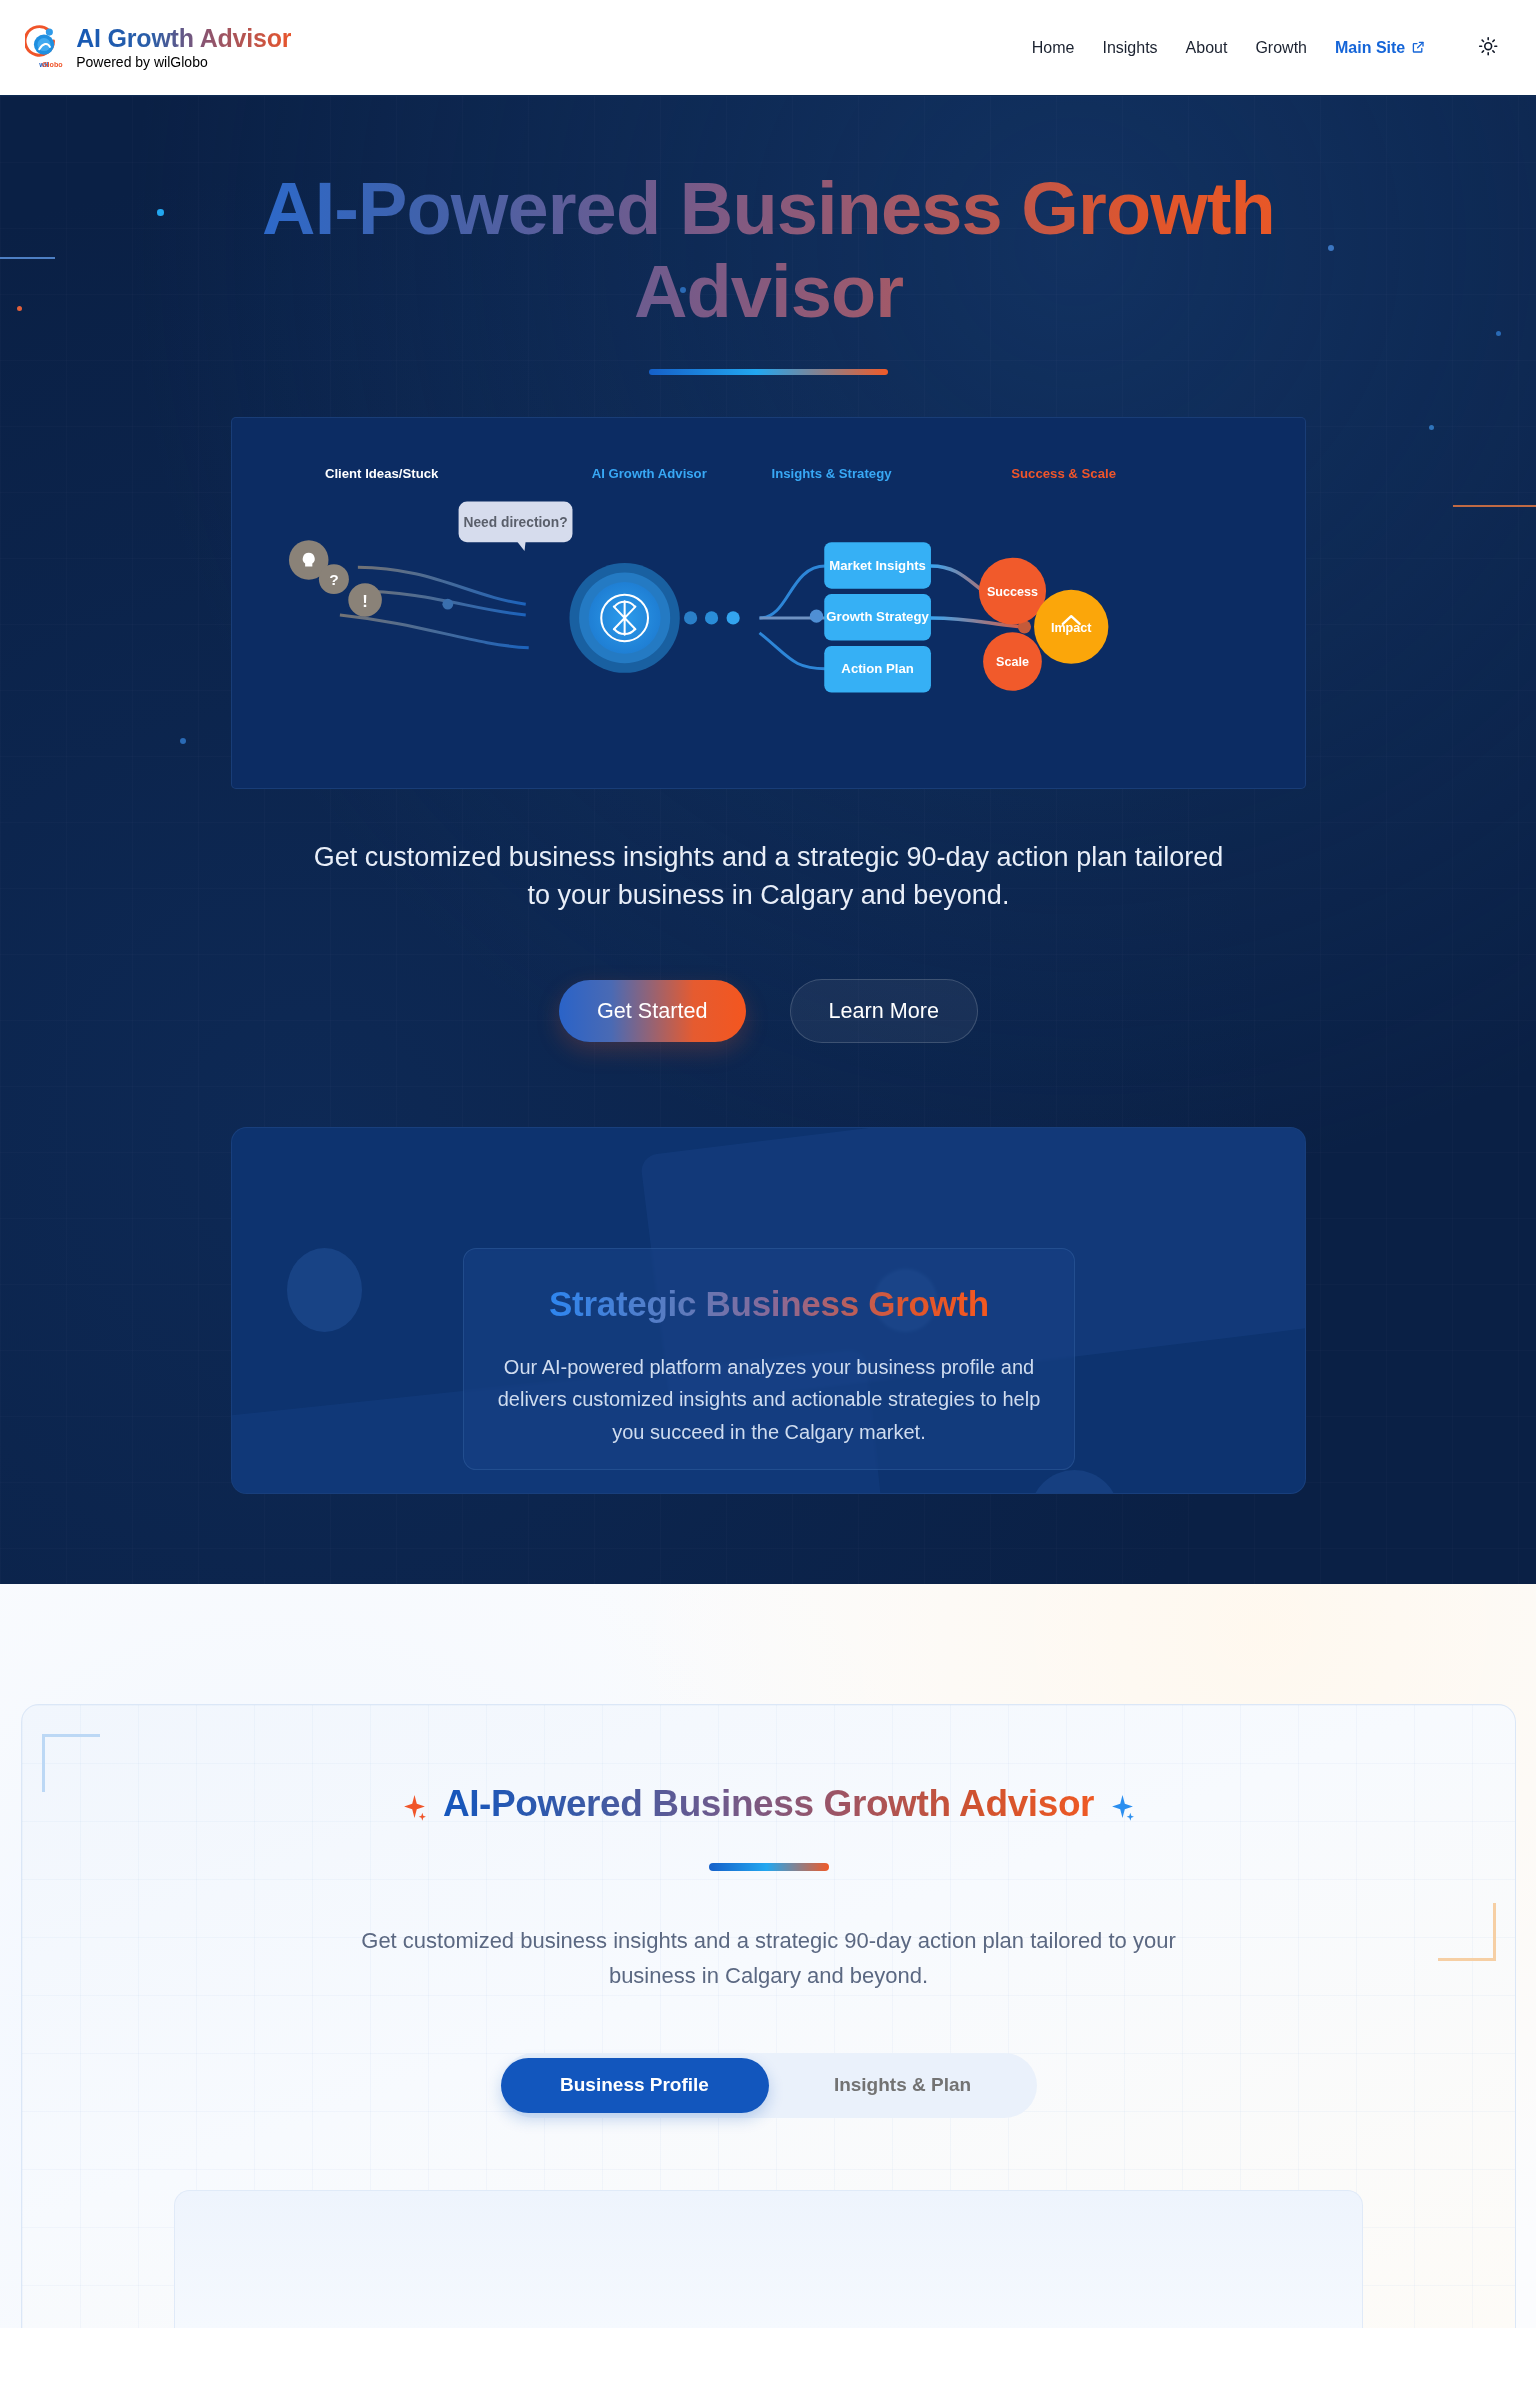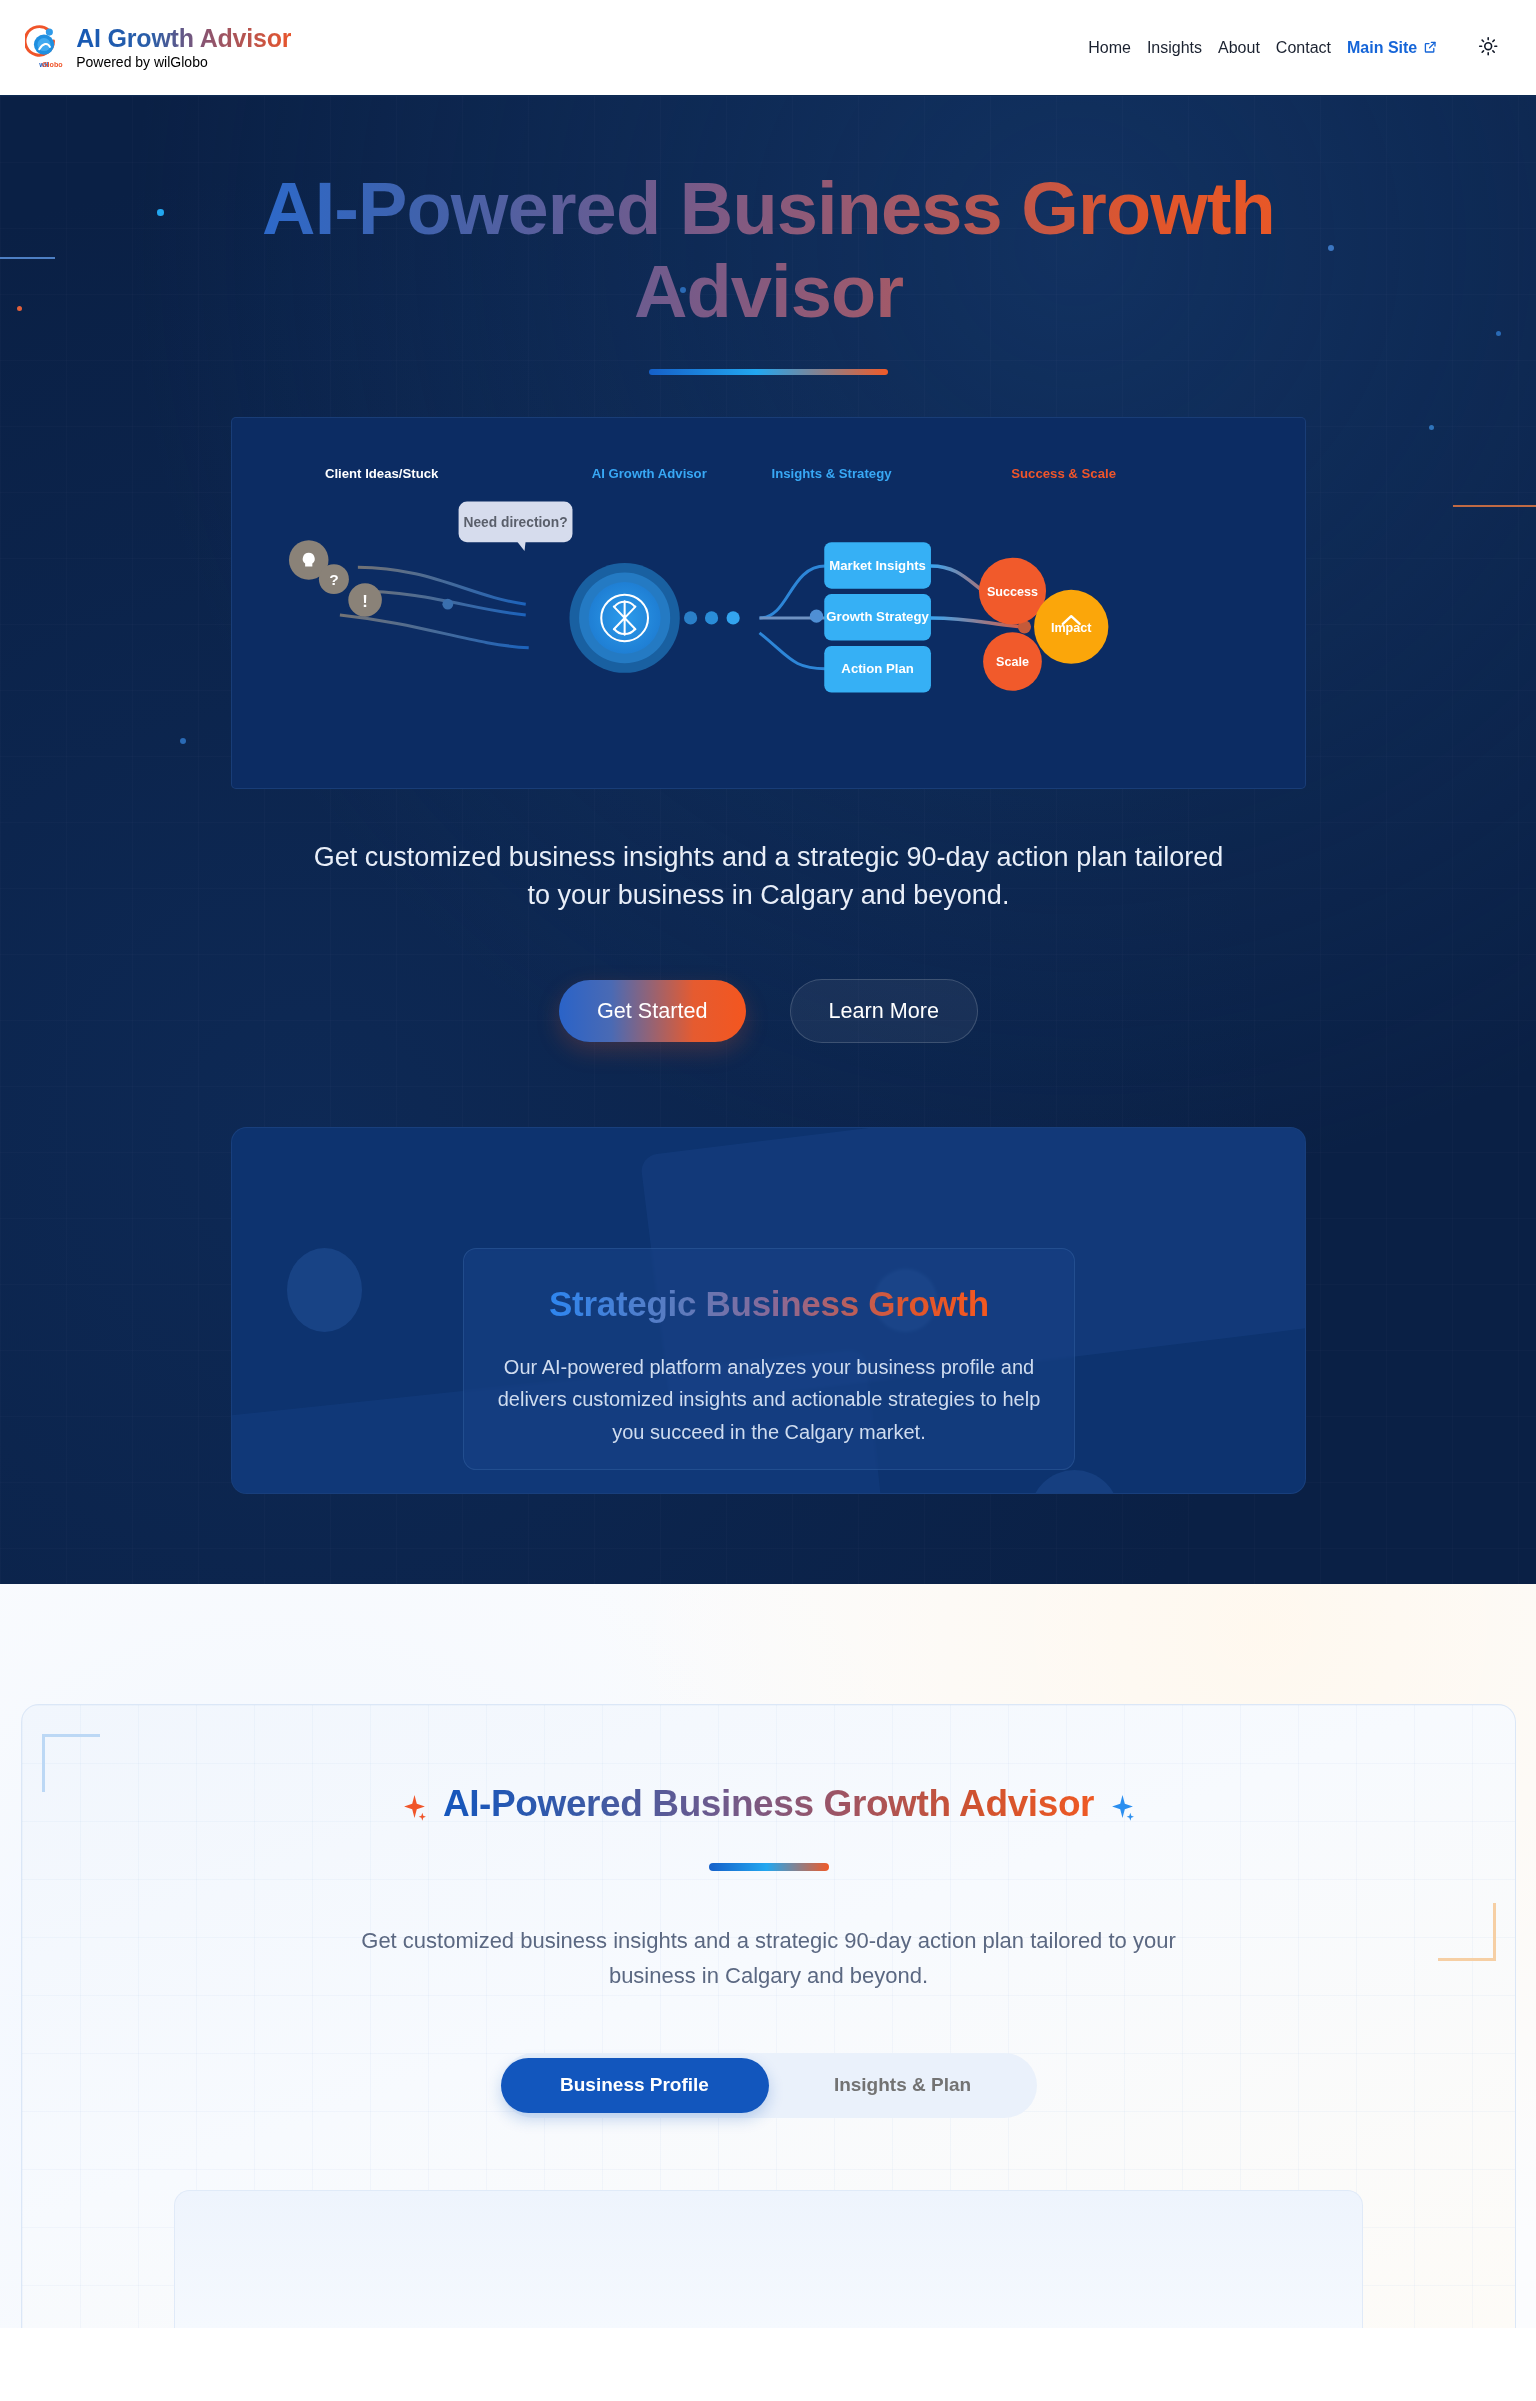--- a/index.html
+++ b/index.html
@@ -38,21 +38,21 @@
     -webkit-background-clip: text;
     background-clip: text;
     color: transparent;
     line-height: 1.05;
   }
   .brand-sub {
     font-size: 14px;
     color: #000000;
     font-weight: 400;
   }
-  .main-nav { display: flex; align-items: center; gap: 16px; }
+  .main-nav { display: flex; align-items: center; gap: 28px; }
   .nav-link {
     font-size: 16px;
     color: #1b2230;
     text-decoration: none;
     white-space: nowrap;
   }
   .nav-link-main {
     color: #1565d8;
     font-weight: 600;
     display: inline-flex;
@@ -304,21 +304,21 @@
     <span class="brand-text">
       <span class="brand-title">AI Growth Advisor</span>
       <span class="brand-sub">Powered by wilGlobo</span>
     </span>
   </div>
 
   <nav class="main-nav">
     <a class="nav-link" href="#">Home</a>
     <a class="nav-link" href="#">Insights</a>
     <a class="nav-link" href="#">About</a>
-    <a class="nav-link" href="#">Contact</a>
+    <a class="nav-link" href="#">Growth</a>
     <a class="nav-link nav-link-main" href="#">
       <span>Main Site</span>
       <span class="ext-icon">
         <svg viewBox="0 0 24 24" width="14.4" height="14.4" fill="none" stroke="#1565d8" stroke-width="2.2" stroke-linecap="round" stroke-linejoin="round">
           <path d="M14 4h6v6"></path>
             <path d="M20 4 11 13"></path>
             <path d="M18 14v5a1 1 0 0 1-1 1H5a1 1 0 0 1-1-1V7a1 1 0 0 1 1-1h5"></path>
         </svg>
       </span>
     </a>

